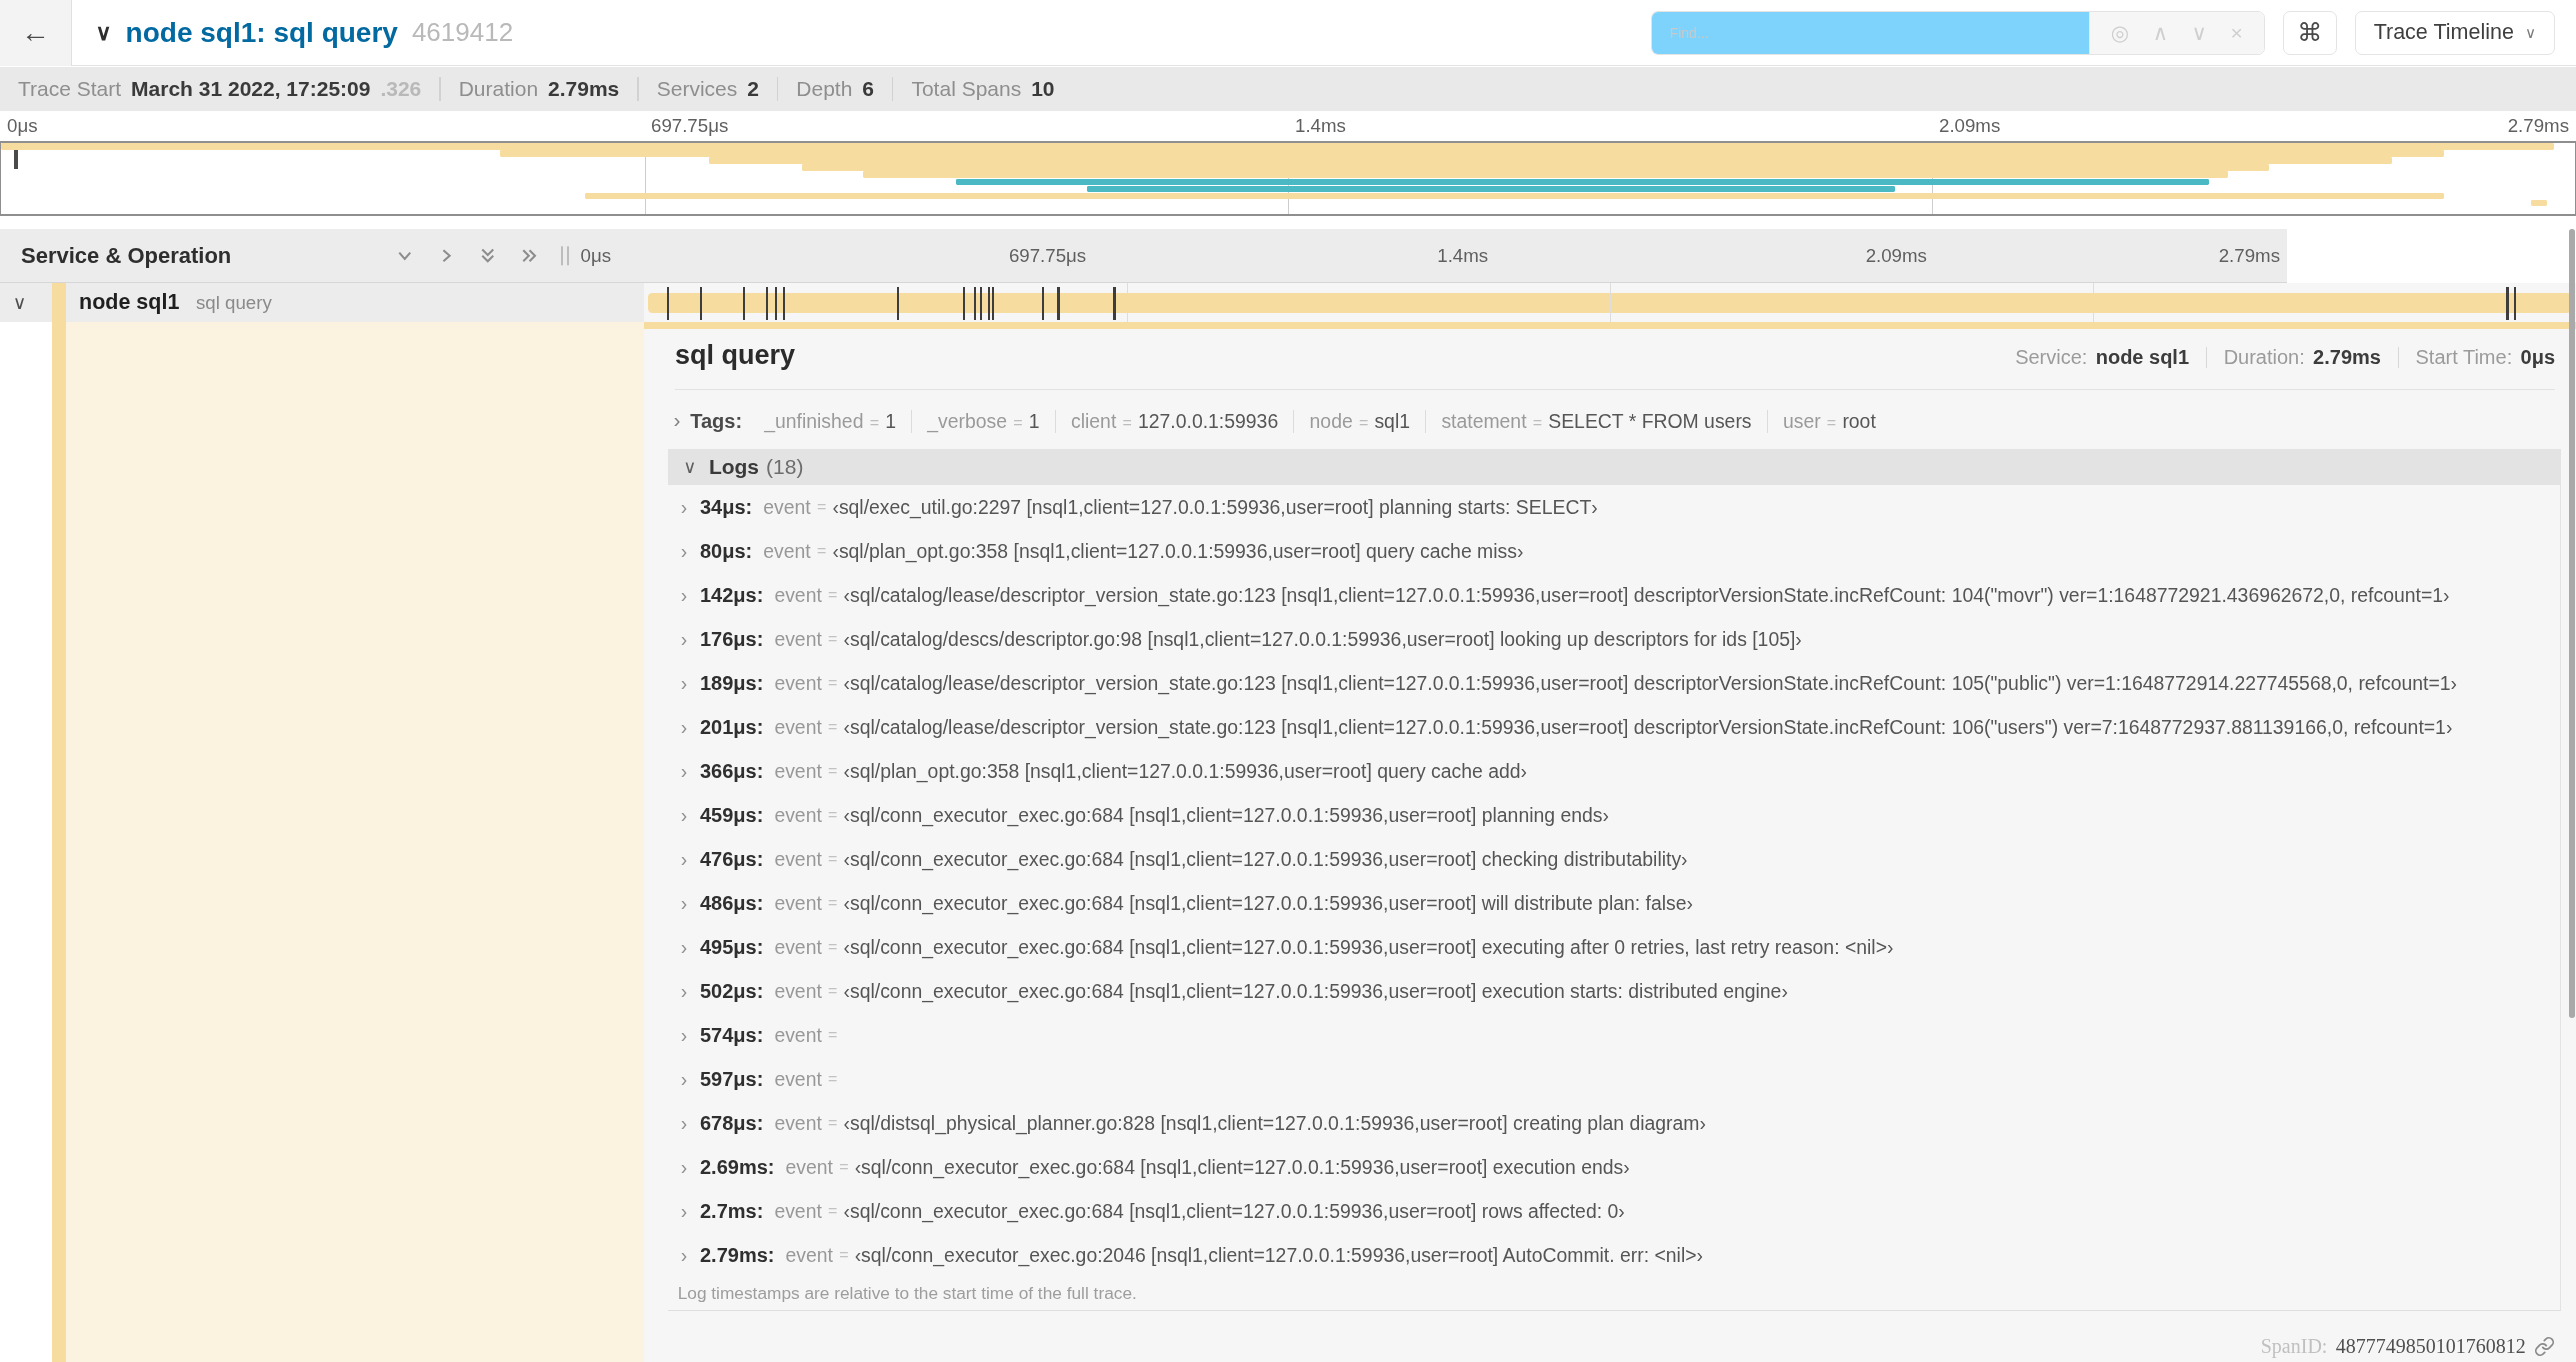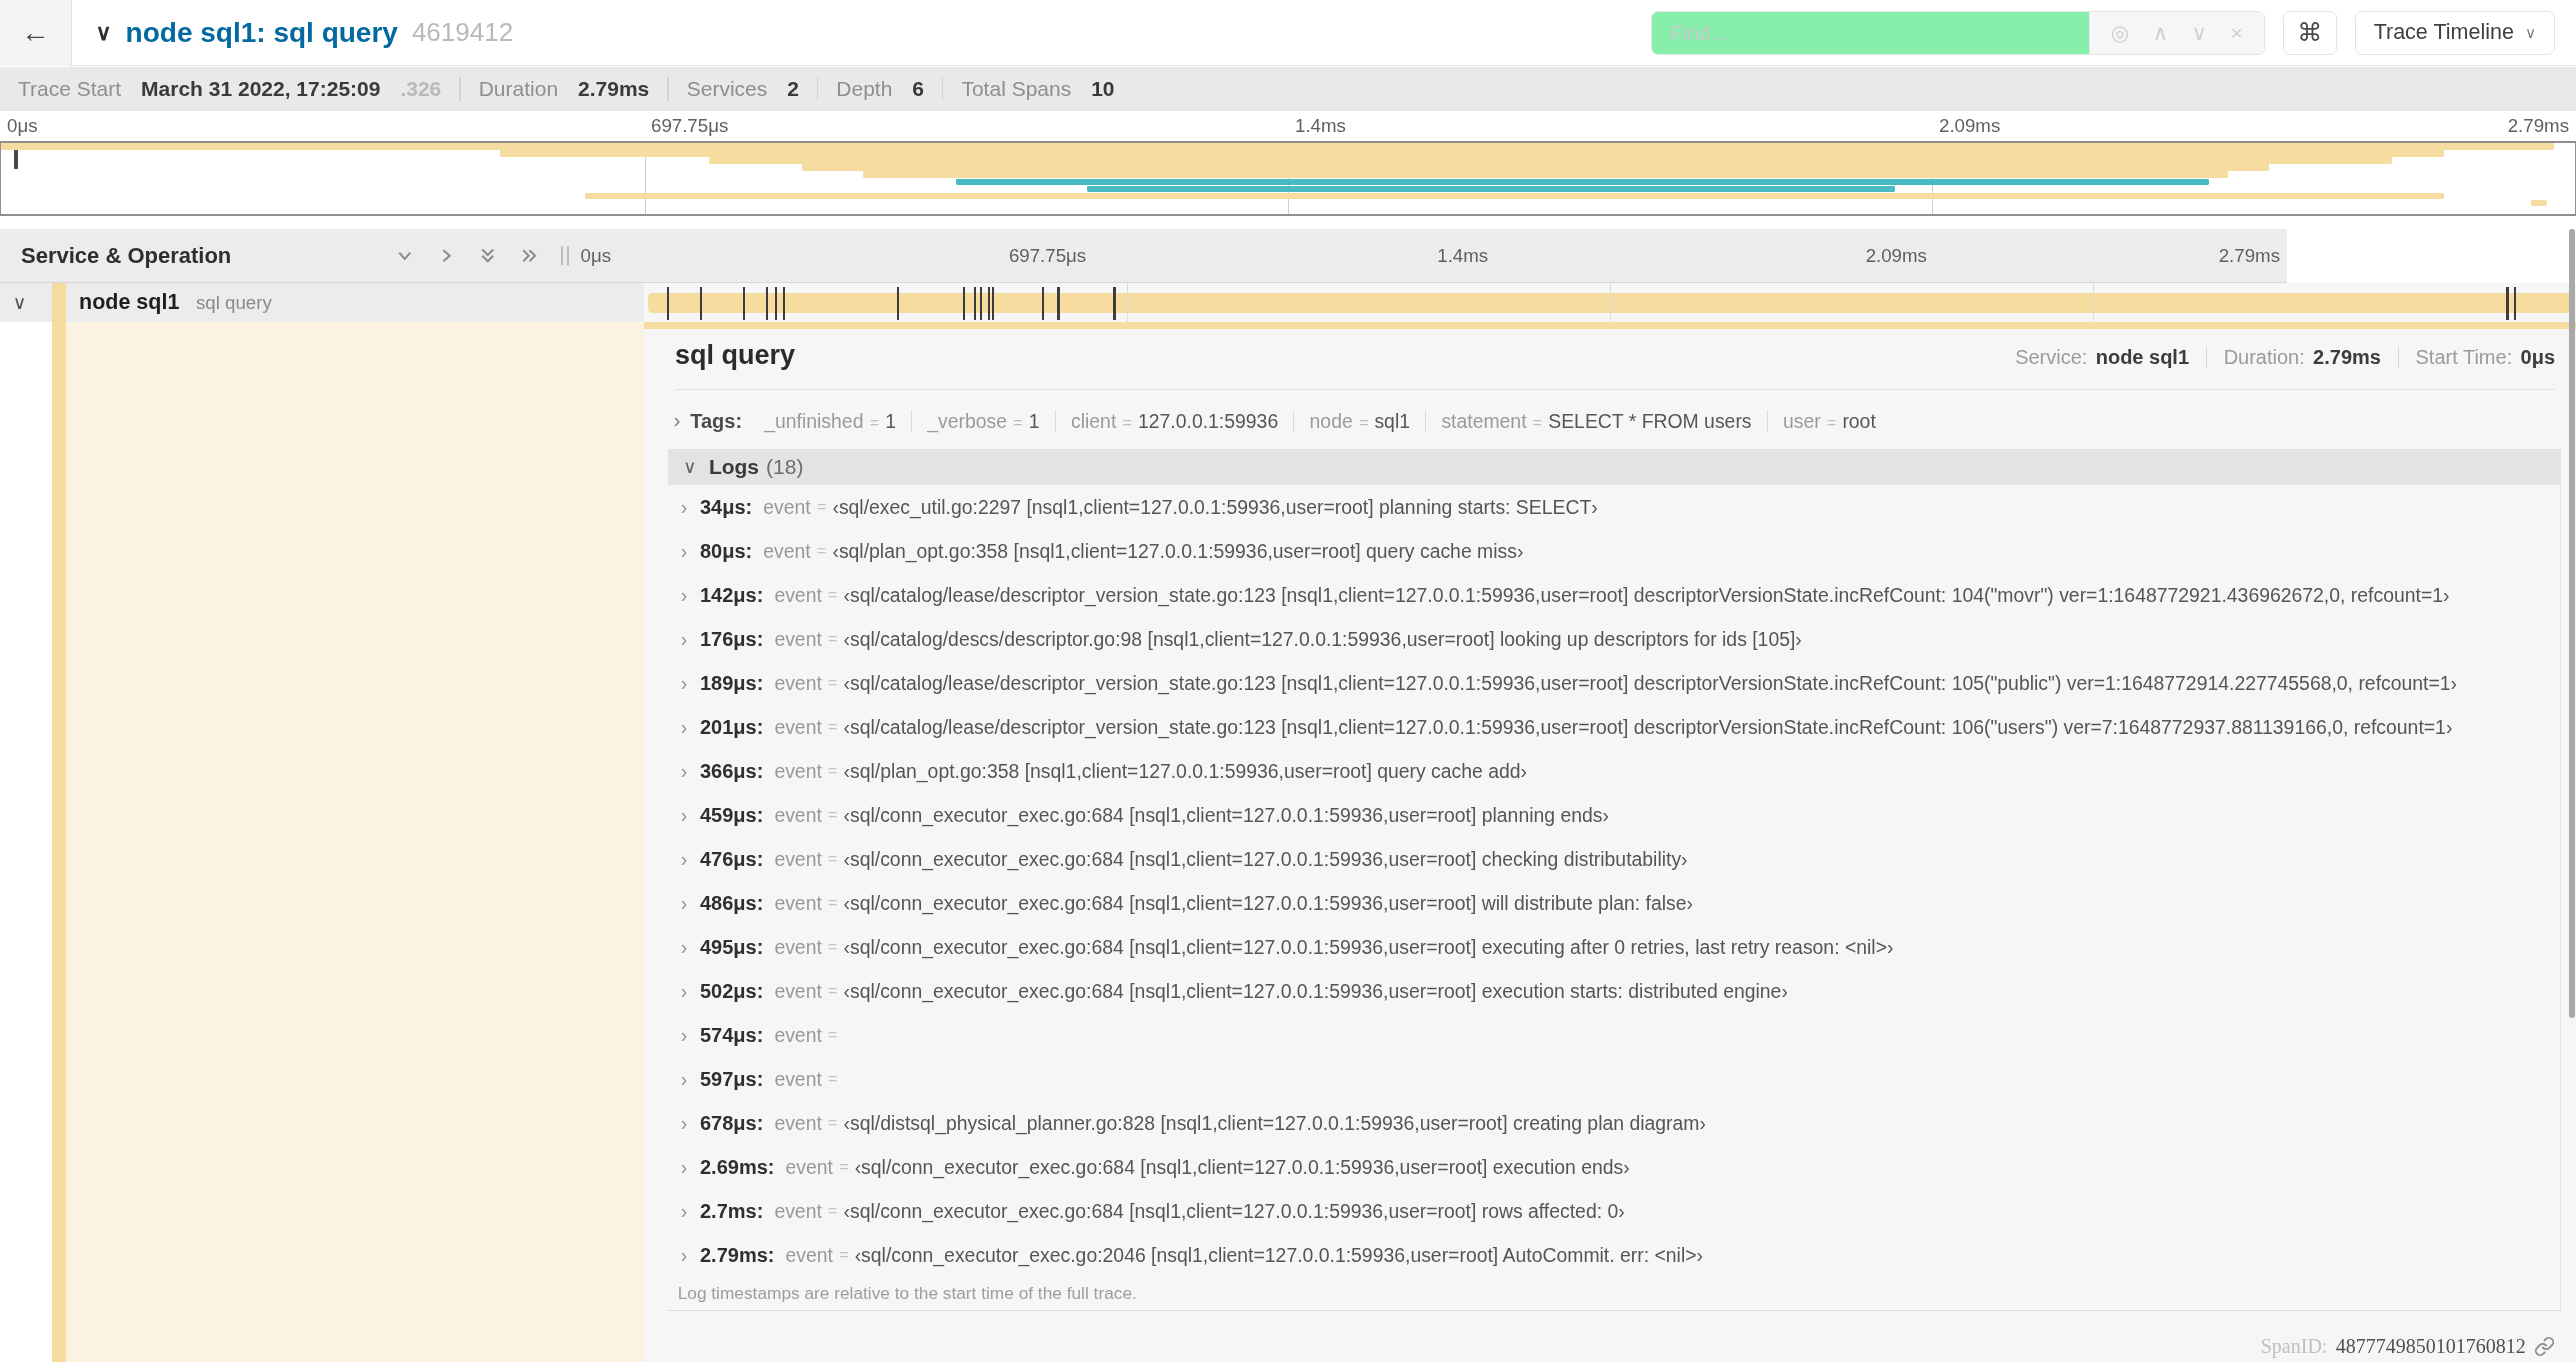--- a/index.html
+++ b/index.html
@@ -12,36 +12,36 @@
             border-bottom:0.7px solid #e3e3e3; display:flex; align-items:center; }
   .back-btn { width:72px; height:66px; background:#f3f3f3; border-right:0.7px solid #e0e0e0;
               display:flex; align-items:center; justify-content:center; font-size:29px; color:#4a4a4a; cursor:pointer; }
   .title-group { display:flex; align-items:center; margin-left:23.5px; gap:14px; flex:1 1 auto; min-width:0; }
   .title-collapse { font-size:22px; font-weight:700; color:#2e2e2e; }
   .trace-title { font-size:28px; font-weight:700; color:#0369a1; white-space:nowrap; }
   .trace-id { font-size:26px; color:#b9b9b9; font-weight:400; }
   .top-actions { display:flex; align-items:center; gap:18px; margin-right:21px; }
   .find-box { display:flex; align-items:stretch; width:614px; height:44px; border:1.4px solid #e4e4e4;
               border-radius:7px; overflow:hidden; background:#fff; }
-  .find-input { flex:1 1 auto; border:none; outline:none; font-size:21px; padding:0 18px;
-                color:#555; font-family:"Liberation Sans", sans-serif; background:#86efac; }
+  .find-input { flex:1 1 auto; border:none; outline:none; font-size:14px; padding:0 18px;
+                color:#555; font-family:"Liberation Sans", sans-serif; background:#7dd3fc; }
   .find-input::placeholder { color:#c9c9c9; }
   .find-suffix { display:flex; align-items:center; gap:23.5px; padding:0 21px; background:#f6f6f6;
                  border-left:1.4px solid #e9e9e9; }
   .find-suffix .sicon { font-size:21px; color:#cfcfcf; line-height:1; cursor:pointer; }
   .kbd-btn { width:54px; height:44px; border:1.4px solid #e4e4e4; border-radius:7px; background:#fff;
              display:flex; align-items:center; justify-content:center; font-size:25px; color:#4a4a4a; cursor:pointer; }
   .view-btn { height:44px; border:1.4px solid #e4e4e4; border-radius:7px; background:#fff;
               display:flex; align-items:center; gap:11px; padding:0 18px; font-size:21.5px; color:#3f3f3f; cursor:pointer; }
   .view-btn .vchev { font-size:15.2px; color:#7a7a7a; }
 
   
   .infobar { position:absolute; top:67px; left:0; width:2576px; height:44px; background:#e9e9e9;
              display:flex; align-items:center; padding-left:18px; font-size:21px; }
-  .ib-group { display:flex; align-items:flex-end; gap:20px; }
+  .ib-group { display:flex; align-items:flex-end; gap:10px; }
   .ib-label { color:#8e8e8e; }
   .ib-value { color:#3a3a3a; font-weight:700; }
   .ib-frac { color:#b9b9b9; font-weight:700; }
   .ib-sep { width:1.4px; height:23.5px; background:#d2d2d2; margin:0 18px; align-self:center; }
 
   
   .mm-ticks { position:absolute; top:111px; left:0; width:2576px; height:30px; background:#fff; }
   .mm-ticklabel { position:absolute; top:4.2px; font-size:18.7px; color:#5f5f5f; white-space:nowrap; }
   .mm-canvas { position:absolute; top:141px; left:0; width:2576px; height:75px; background:#fff;
                border-top:2.1px solid #8f8f8f; border-bottom:2.1px solid #8f8f8f;

